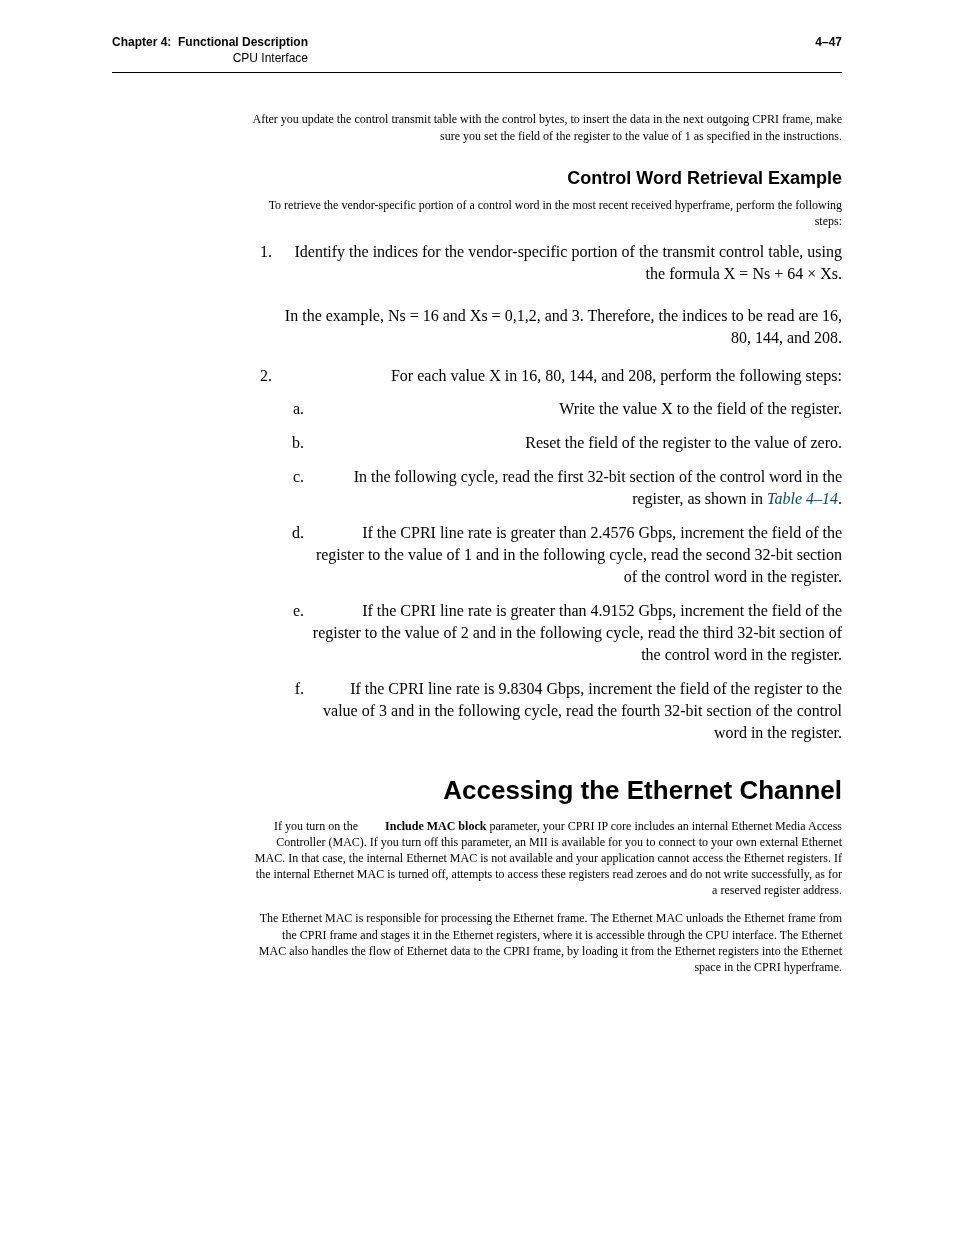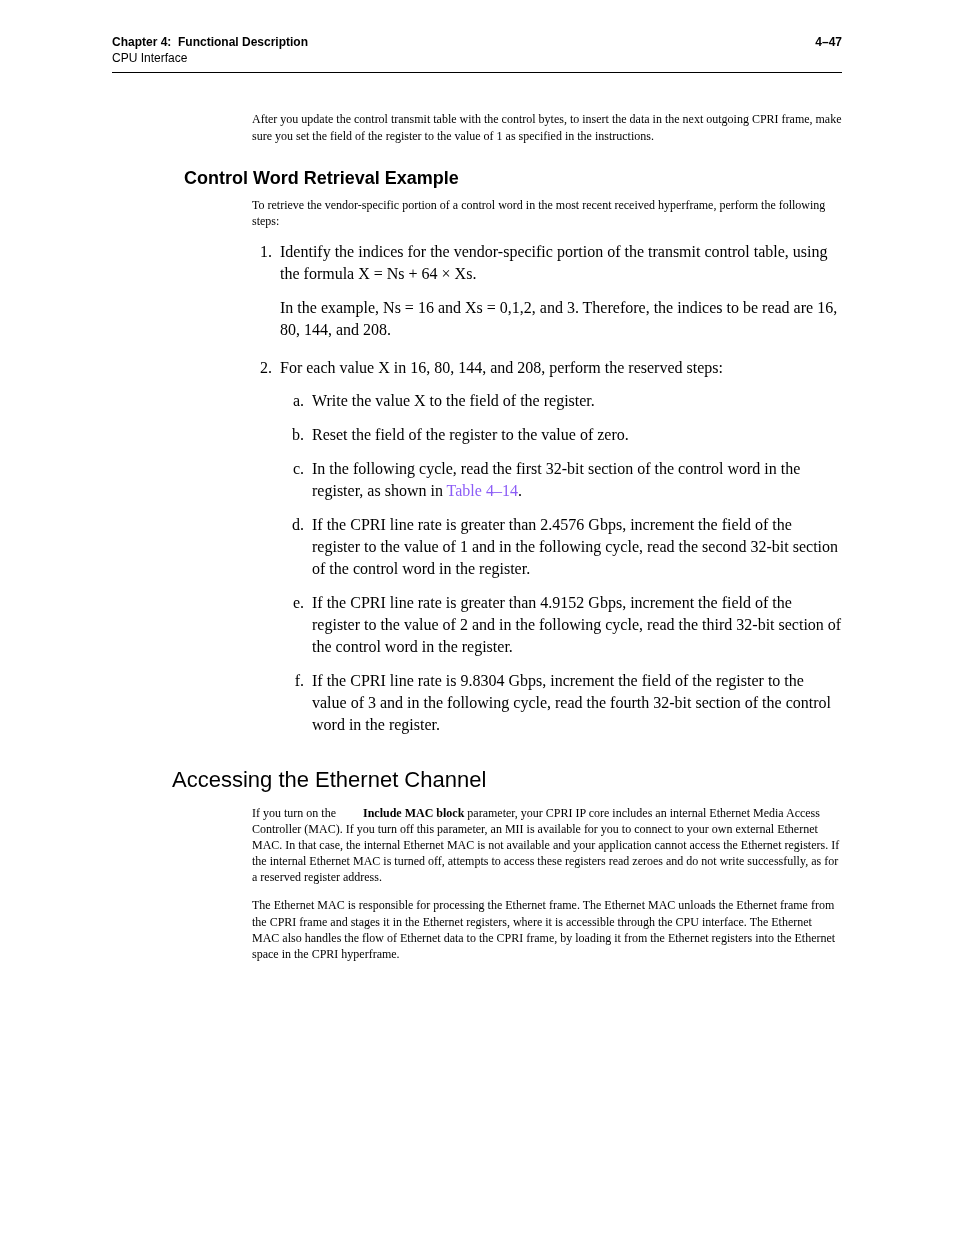--- a/index.html
+++ b/index.html
@@ -8,20 +8,21 @@
     font-family: "Palatino Linotype", "Book Antiqua", Palatino, Georgia, serif;
     color: #000;
     background: #fff;
     width: 954px;
   }
   .page {
     width: 954px;
     box-sizing: border-box;
     padding: 34px 112px 40px 112px;
     position: relative;
+    text-align: right;
   }
   .hdr {
     display: flex;
     justify-content: space-between;
     font-family: Arial, Helvetica, sans-serif;
     font-size: 12px;
     line-height: 1.35;
     padding-bottom: 6px;
     border-bottom: 1px solid #000;
     margin-bottom: 38px;
@@ -38,40 +39,40 @@
 
   .h3 {
     margin: 24px 0 8px 72px;
     font-family: Arial, Helvetica, sans-serif;
     font-weight: bold;
     font-size: 18px;
   }
   .h2 {
     margin: 30px 0 12px 60px;
     font-family: Arial, Helvetica, sans-serif;
-    font-weight: normal;
-    font-size: 22px;
+    font-weight: bold;
+    font-size: 26px;
   }
 
   .ol1 {
     margin: 8px 0 0 140px;
     padding-left: 24px;
     font-size: 16px;
     line-height: 1.38;
   }
   .ol1 > li { margin-bottom: 12px; padding-left: 4px; }
 
   .ol-alpha {
     list-style-type: lower-alpha;
     margin: 10px 0 14px 0;
     padding-left: 28px;
   }
   .ol-alpha > li { margin-bottom: 12px; padding-left: 4px; }
 
-  .link-green { color: #8b5cf6; }
+  .link-green { color: #0c4a6e; font-style: italic; }
 
   .body-text .bold { font-weight: bold; margin-left: 24px; }
 </style>
 </head>
 <body>
 
 <div class="page">
 
   <div class="hdr">
     <div class="hdr-left">
@@ -87,24 +88,24 @@
 
   <div class="h3">Control Word Retrieval Example</div>
 
   <div class="body-text">
     <p>To retrieve the vendor-specific portion of a control word in the most recent received hyperframe, perform the following steps:</p>
   </div>
 
   <ol class="ol1">
     <li>
       <span>Identify the indices for the vendor-specific portion of the transmit control table, using the formula X = Ns + 64 × Xs.</span>
-      <p style="margin-top:12px;">In the example, Ns = 16 and Xs = 0,1,2, and 3. Therefore, the indices to be read are 16, 80, 144, and 208.</p>
+      <p style="margin-top:20px;">In the example, Ns = 16 and Xs = 0,1,2, and 3. Therefore, the indices to be read are 16, 80, 144, and 208.</p>
     </li>
     <li>
-      <span>For each value X in 16, 80, 144, and 208, perform the reserved steps:</span>
+      <span>For each value X in 16, 80, 144, and 208, perform the following steps:</span>
       <ol class="ol-alpha">
         <li>Write the value X to the                                               field of the                                               register.</li>
         <li>Reset the                                               field of the                                               register to the value of zero.</li>
         <li>
           <span>In the following                               cycle, read the first 32-bit section of the control word in the                               register, as shown in </span><span class="link-green">Table 4–14</span><span>.</span>
         </li>
         <li>If the CPRI line rate is greater than 2.4576 Gbps, increment the                                                     field of the                                                     register to the value of 1 and in the following                               cycle, read the second 32-bit section of the control word in the                               register.</li>
         <li>If the CPRI line rate is greater than 4.9152 Gbps, increment the                                                     field of the                                                     register to the value of 2 and in the following                               cycle, read the third 32-bit section of the control word in the                               register.</li>
         <li>If the CPRI line rate is 9.8304 Gbps, increment the                                                     field of the                               register to the value of 3 and in the following                               cycle, read the fourth 32-bit section of the control word in the                               register.</li>
       </ol>

